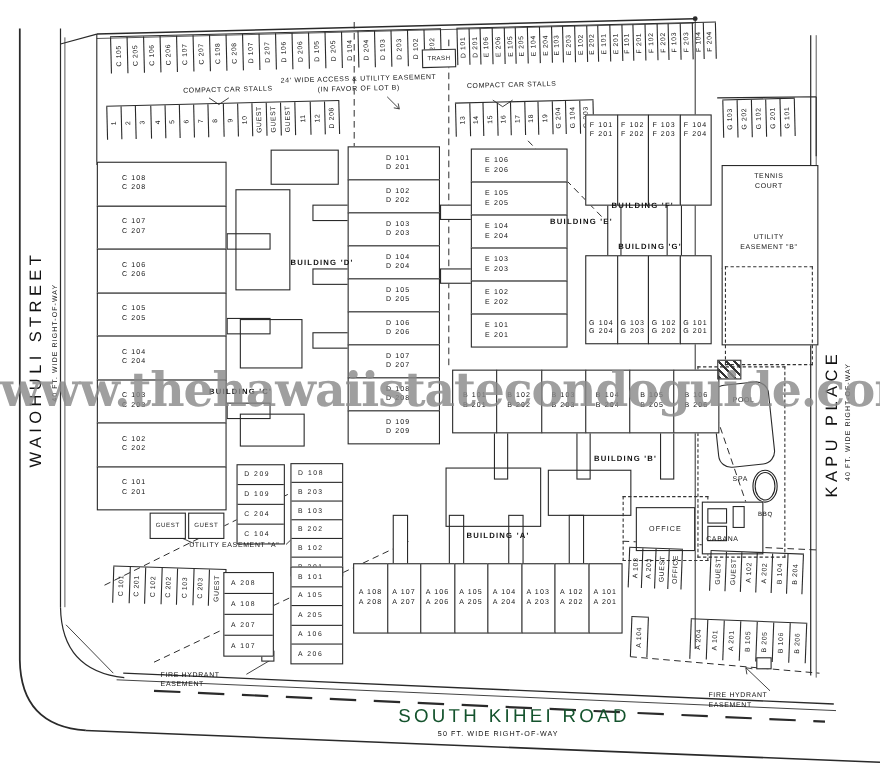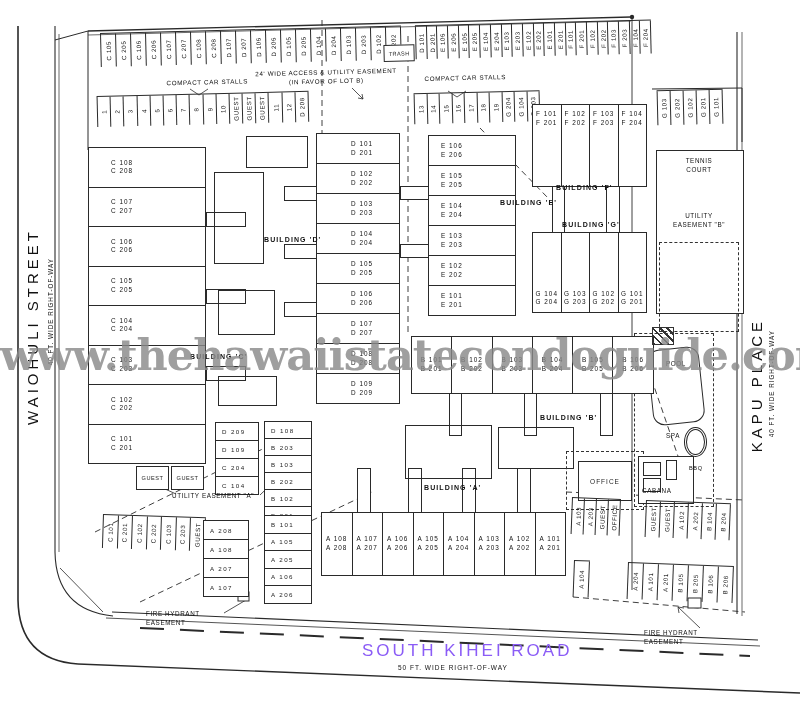--- a/index.html
+++ b/index.html
@@ -48,21 +48,21 @@
   .tilt1{transform:rotate(1.8deg);transform-origin:left top;}
   .gpair{position:absolute;display:flex;gap:2px;z-index:3;}
   .gpair .gbox{width:31px;height:22px;border:1.2px solid #2a2a2a;background:#fff;display:flex;
                align-items:center;justify-content:center;font-size:5.6px;letter-spacing:.5px;}
   .watermark{position:absolute;left:0;top:330px;width:100%;text-align:center;z-index:60;pointer-events:none;
              font-family:"DejaVu Serif",serif;font-weight:700;font-size:43px;letter-spacing:-1px;
              color:#8a8a8a;opacity:.82;}
   .vtext{position:absolute;writing-mode:vertical-rl;transform:rotate(180deg);white-space:nowrap;z-index:4;}
   .street-name-v{font-size:15px;letter-spacing:4px;color:#111;}
   .street-row-v{font-size:6.3px;letter-spacing:1px;color:#111;}
-  .street-name-h{position:absolute;font-size:17px;letter-spacing:3px;color:#8b5cf6;z-index:4;}
+  .street-name-h{position:absolute;font-size:17px;letter-spacing:3px;color:#14532d;z-index:4;}
   .street-row-h{position:absolute;font-size:6.5px;letter-spacing:1px;color:#111;z-index:4;}
   .trash{font-size:5.6px;letter-spacing:.4px;}
   .offlbl{font-size:6.5px;letter-spacing:1px;}
 </style>
 </head>
 <body>
 
 <div id="plan">
 
   <svg id="lines" width="800" height="706" viewBox="0 0 800 706">

